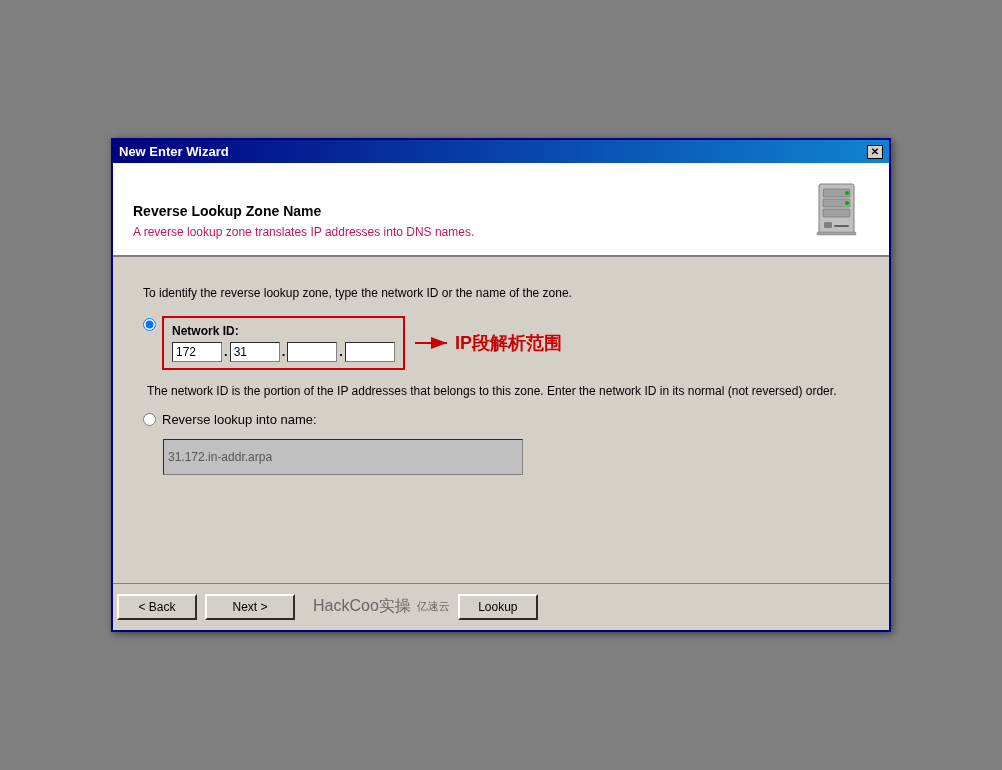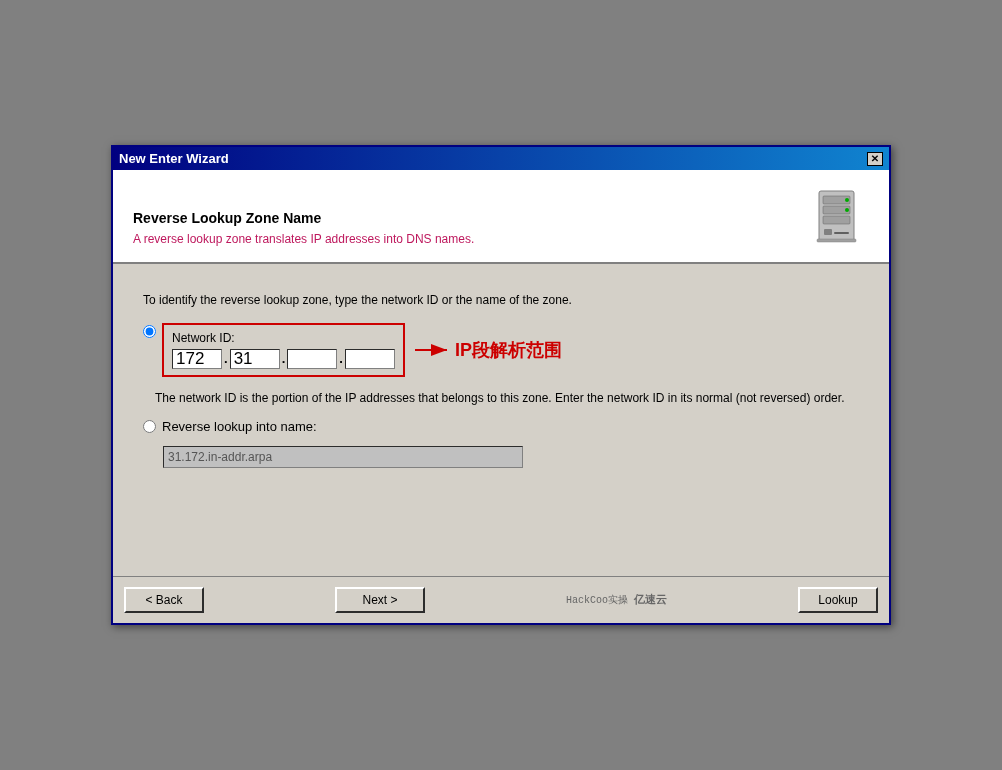--- a/index.html
+++ b/index.html
@@ -108,35 +108,35 @@
       padding: 6px 8px;
       background: #d4d0c8;
       display: inline-flex;
       flex-direction: column;
       position: relative;
     }
 
     .network-id-label {
       font-size: 12px;
       margin-bottom: 4px;
-      font-weight: normal;
+      font-weight: bold;
     }
 
     .network-id-inputs {
       display: flex;
       align-items: center;
       gap: 0;
     }
 
     .ip-segment {
       width: 50px;
       height: 20px;
       border: 1px inset #808080;
       background: white;
-      font-size: 17px;
+      font-size: 12px;
       padding: 1px 3px;
       font-family: inherit;
     }
 
     .ip-dot {
       margin: 0 2px;
       font-size: 13px;
       font-weight: bold;
     }
 
@@ -146,56 +146,56 @@
       color: #cc0000;
       white-space: nowrap;
     }
 
     .description-text {
       font-size: 12px;
       color: #000;
       line-height: 1.5;
       margin-top: 12px;
       margin-bottom: 12px;
-      margin-left: 12px;
+      margin-left: 4px;
     }
 
     .radio-option-2 {
       display: flex;
       align-items: center;
       margin-bottom: 8px;
     }
 
     .radio-option-2 input[type="radio"] {
       margin-right: 6px;
     }
 
     .zone-name-input {
       width: 360px;
-      height: 22px;
+      height: 36px;
       border: 1px inset #808080;
       background: #c0c0c0;
       font-size: 12px;
       padding: 1px 4px;
       color: #555;
       font-family: inherit;
       margin-left: 20px;
       margin-top: 4px;
     }
 
     .bottom-spacer {
       height: 80px;
     }
 
     .footer-section {
       background: #d4d0c8;
       border-top: 1px solid #808080;
-      padding: 10px 11px;
-      display: flex;
-      justify-content: space-between;
+      padding: 10px 4px;
+      display: flex;
+      justify-content: flex-start;
       gap: 8px;
       align-items: center;
     }
 
     .footer-btn {
       min-width: 80px;
       height: 26px;
       background: #d4d0c8;
       border: 2px outset #fff;
       border-right-color: #808080;
@@ -213,27 +213,25 @@
     .watermark-area {
       display: flex;
       align-items: center;
       gap: 6px;
       margin-left: 10px;
     }
 
     .watermark-logo {
       font-size: 11px;
       color: #666;
-      font-weight: bold;
     }
 
     .watermark-text {
-      font-size: 10px;
+      font-size: 16px;
       color: #666;
-      font-family: Liberation Mono, monospace;
     }
 
     .network-id-wrapper {
       position: relative;
       display: inline-block;
     }
 
     .arrow-container {
       position: absolute;
       left: calc(100% + 10px);

